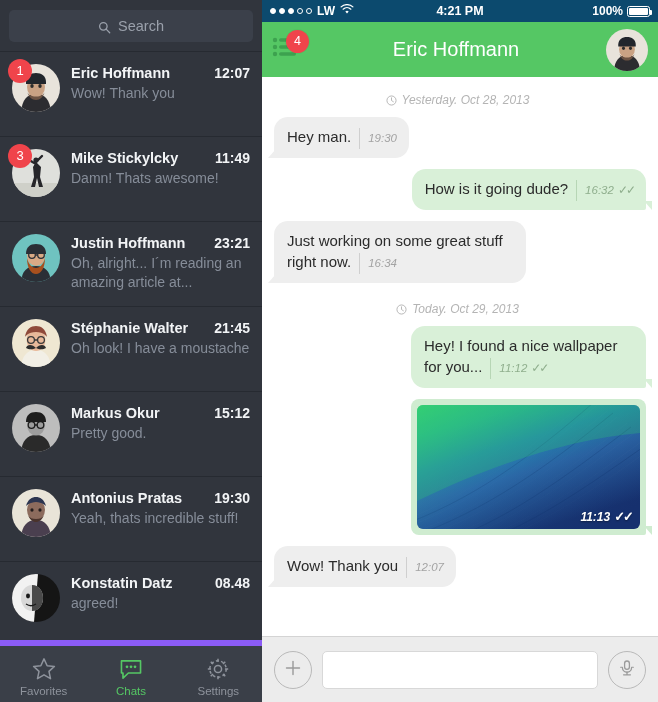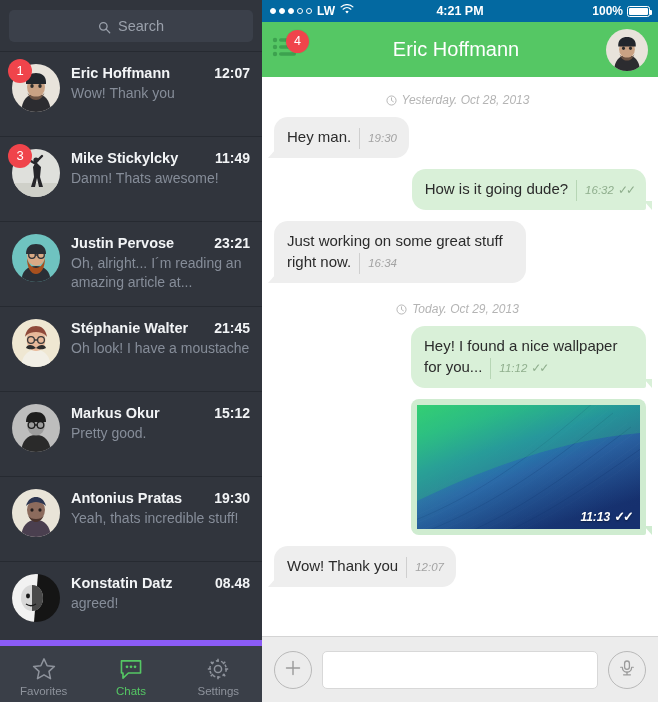--- a/index.html
+++ b/index.html
@@ -76,21 +76,21 @@
   .tab-label { font-size:11.5px; color:#8e939c; }
   .tab.active .tab-label { color:#55c764; }
 
   
   #chat-panel {
     width:396px; height:702px; flex:0 0 396px;
     display:flex; flex-direction:column;
     background:#ffffff;
   }
   #statusbar {
-    height:22px; flex:0 0 22px; background:#0369a1;
+    height:22px; flex:0 0 22px; background:#0c4a6e;
     display:flex; align-items:center;
     padding:0 8px; color:#ffffff; font-size:12px;gap:21px;
   }
   #sb-left { display:flex; align-items:center; gap:5px; flex:1 1 0; }
   .dots { display:flex; gap:3px; align-items:center; }
   .dot { width:6px; height:6px; border-radius:50%; border:1px solid #fff; }
   .dot.filled { background:#fff; }
   #sb-carrier { font-size:12px; font-weight:700; letter-spacing:.2px; }
   #sb-center { flex:0 0 auto; font-size:12.5px; font-weight:700; }
   #sb-right { flex:1 1 0; display:flex; align-items:center;
@@ -177,21 +177,21 @@
   
   .img-bubble {
     position:relative; padding:6px; background:#cfecd0;
     border-radius:8px; border-bottom-right-radius:2px;
   }
   .img-bubble:after {
     content:""; position:absolute; right:-6px; bottom:0;
     width:0; height:0; border-style:solid; border-width:0 8px 9px 0;
     border-color:transparent #cfecd0 transparent transparent;
   }
-  .photo { width:223px; height:124px; border-radius:0; overflow:hidden; position:relative;
+  .photo { width:223px; height:124px; border-radius:6px; overflow:hidden; position:relative;
            display:block; }
   .photo svg { display:block; width:100%; height:100%; }
   .photo-meta {
     position:absolute; right:8px; bottom:5px;
     color:#fff; font-size:12px; font-style:italic; font-weight:700;
     display:flex; align-items:center; gap:4px;
     text-shadow:0 1px 2px rgba(0,0,0,.4);
   }
   .photo-meta .ticks { letter-spacing:-2px; font-style:normal; font-size:13px; }
 
@@ -291,21 +291,21 @@
             <path d="M14 20c0-7 4-10 10-10s10 3 10 10z" fill="#2b2f36"></path>
             <circle cx="20" cy="21" r="3.3" fill="none" stroke="#2b2f36" stroke-width="1.3"></circle>
             <circle cx="29" cy="21" r="3.3" fill="none" stroke="#2b2f36" stroke-width="1.3"></circle>
             <line x1="23.3" y1="21" x2="25.7" y2="21" stroke="#2b2f36" stroke-width="1.3"></line>
           </svg>
         </div>
 
       </div>
       <div class="row-body">
         <div class="row-top">
-          <span class="row-name">Justin Pervose</span>
+          <span class="row-name">Justin Hoffmann</span>
           <span class="row-time">23:21</span>
         </div>
         <div class="row-msg">Oh, alright... I´m reading an amazing article at...</div>
       </div>
     </div>
 
     <div class="chat-row">
       <div class="avatar-wrap">
         <div class="avatar">
           <svg viewBox="0 0 48 48">

